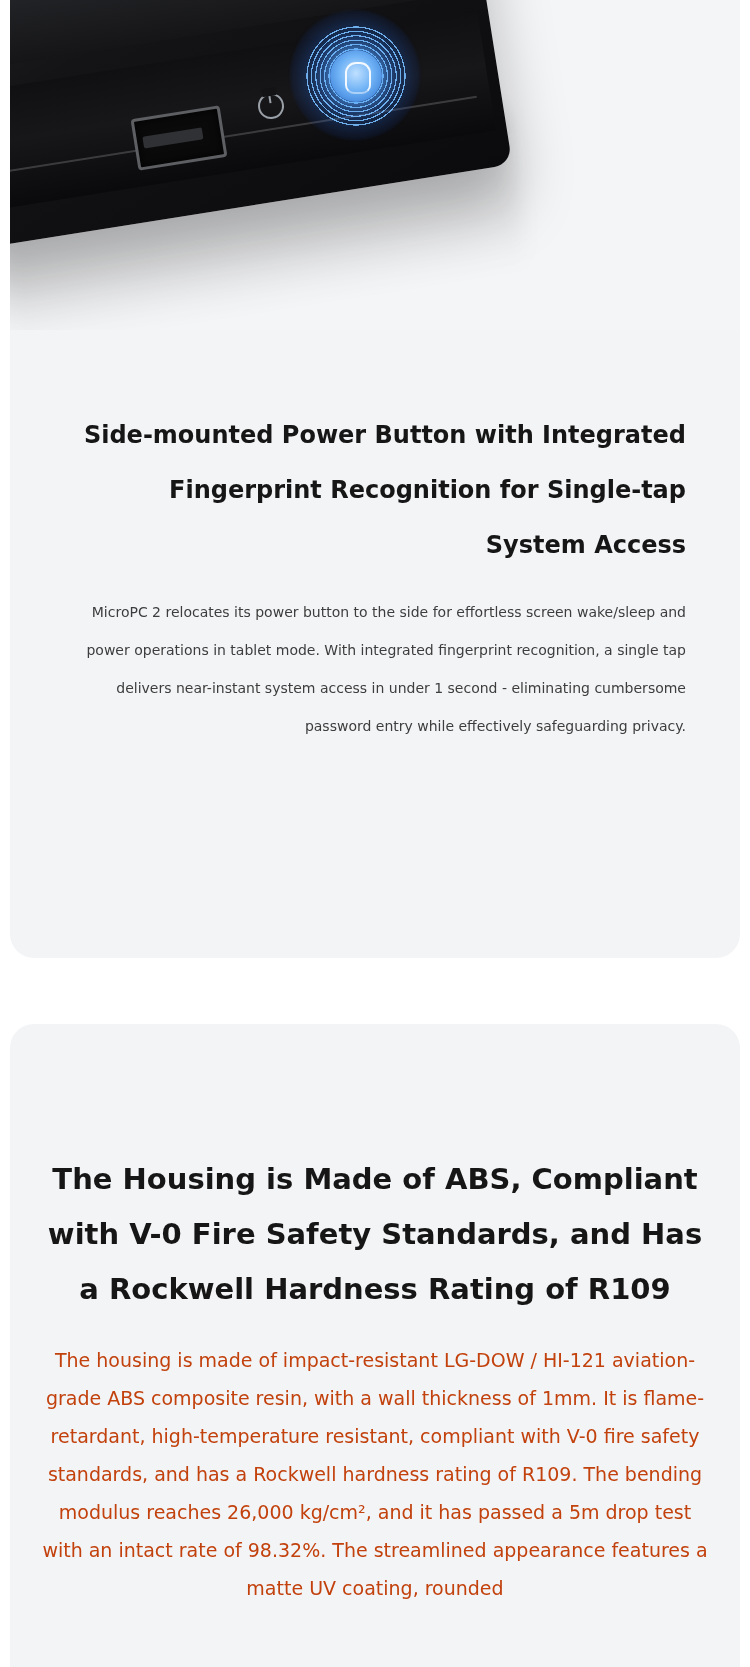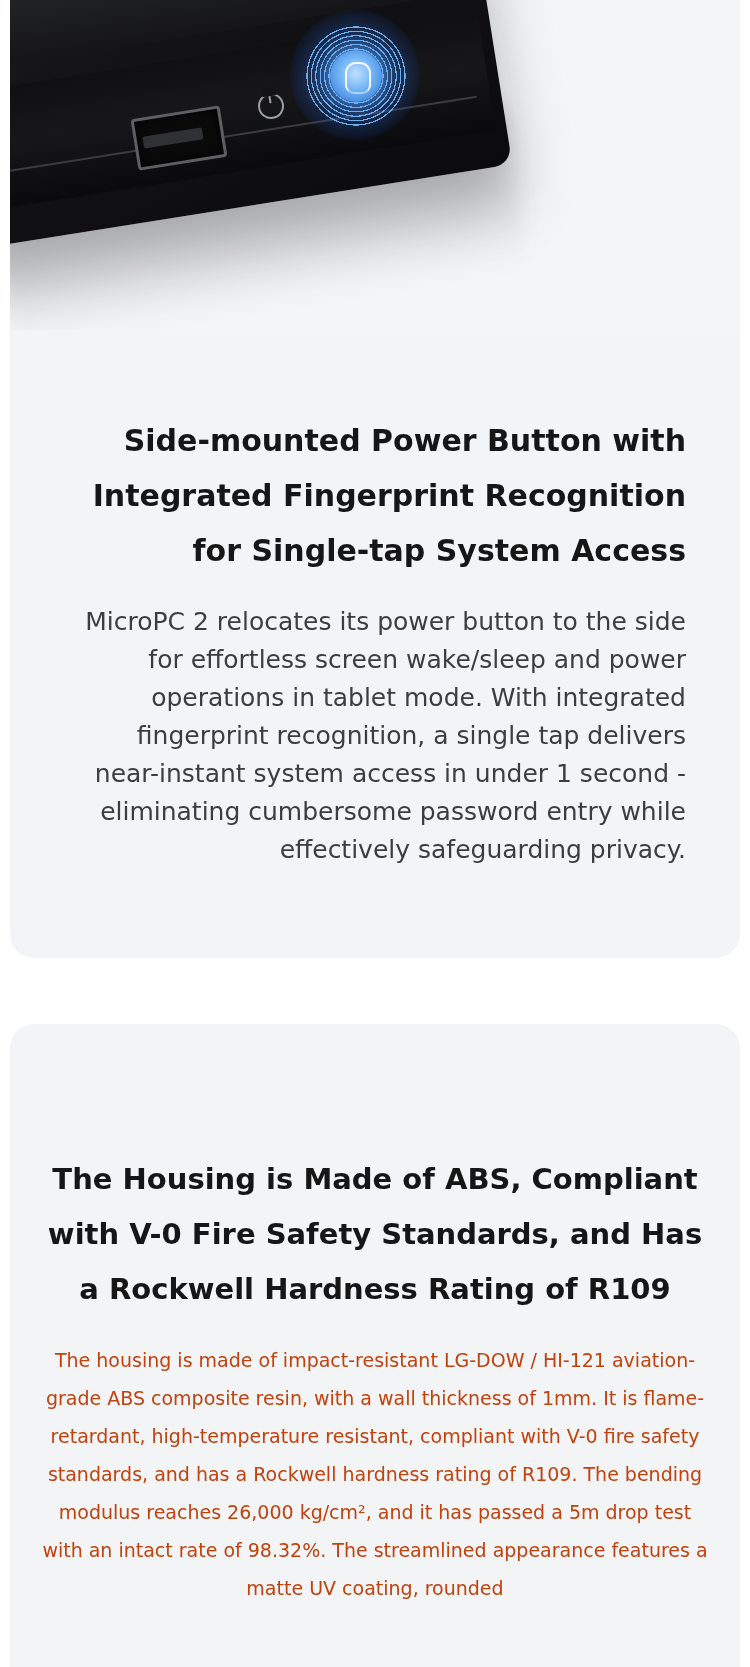--- a/index.html
+++ b/index.html
@@ -198,29 +198,29 @@
   }
 
   .text-block-one {
     position: absolute;
     top: 388px;
     left: 58px;
     width: 618px;
     text-align: right;
   }
   .heading-one {
-    font-size: 30px;
+    font-size: 24px;
     line-height: 55px;
     font-weight: bold;
     color: #161616;
     letter-spacing: 0px;
   }
   .body-one {
     margin-top: 20px;
-    font-size: 25px;
+    font-size: 14px;
     line-height: 38px;
     color: #3d3d3d;
     font-weight: 400;
   }
 
   
   .section-two {
     position: absolute;
     top: 1024px;
     left: 10px;

